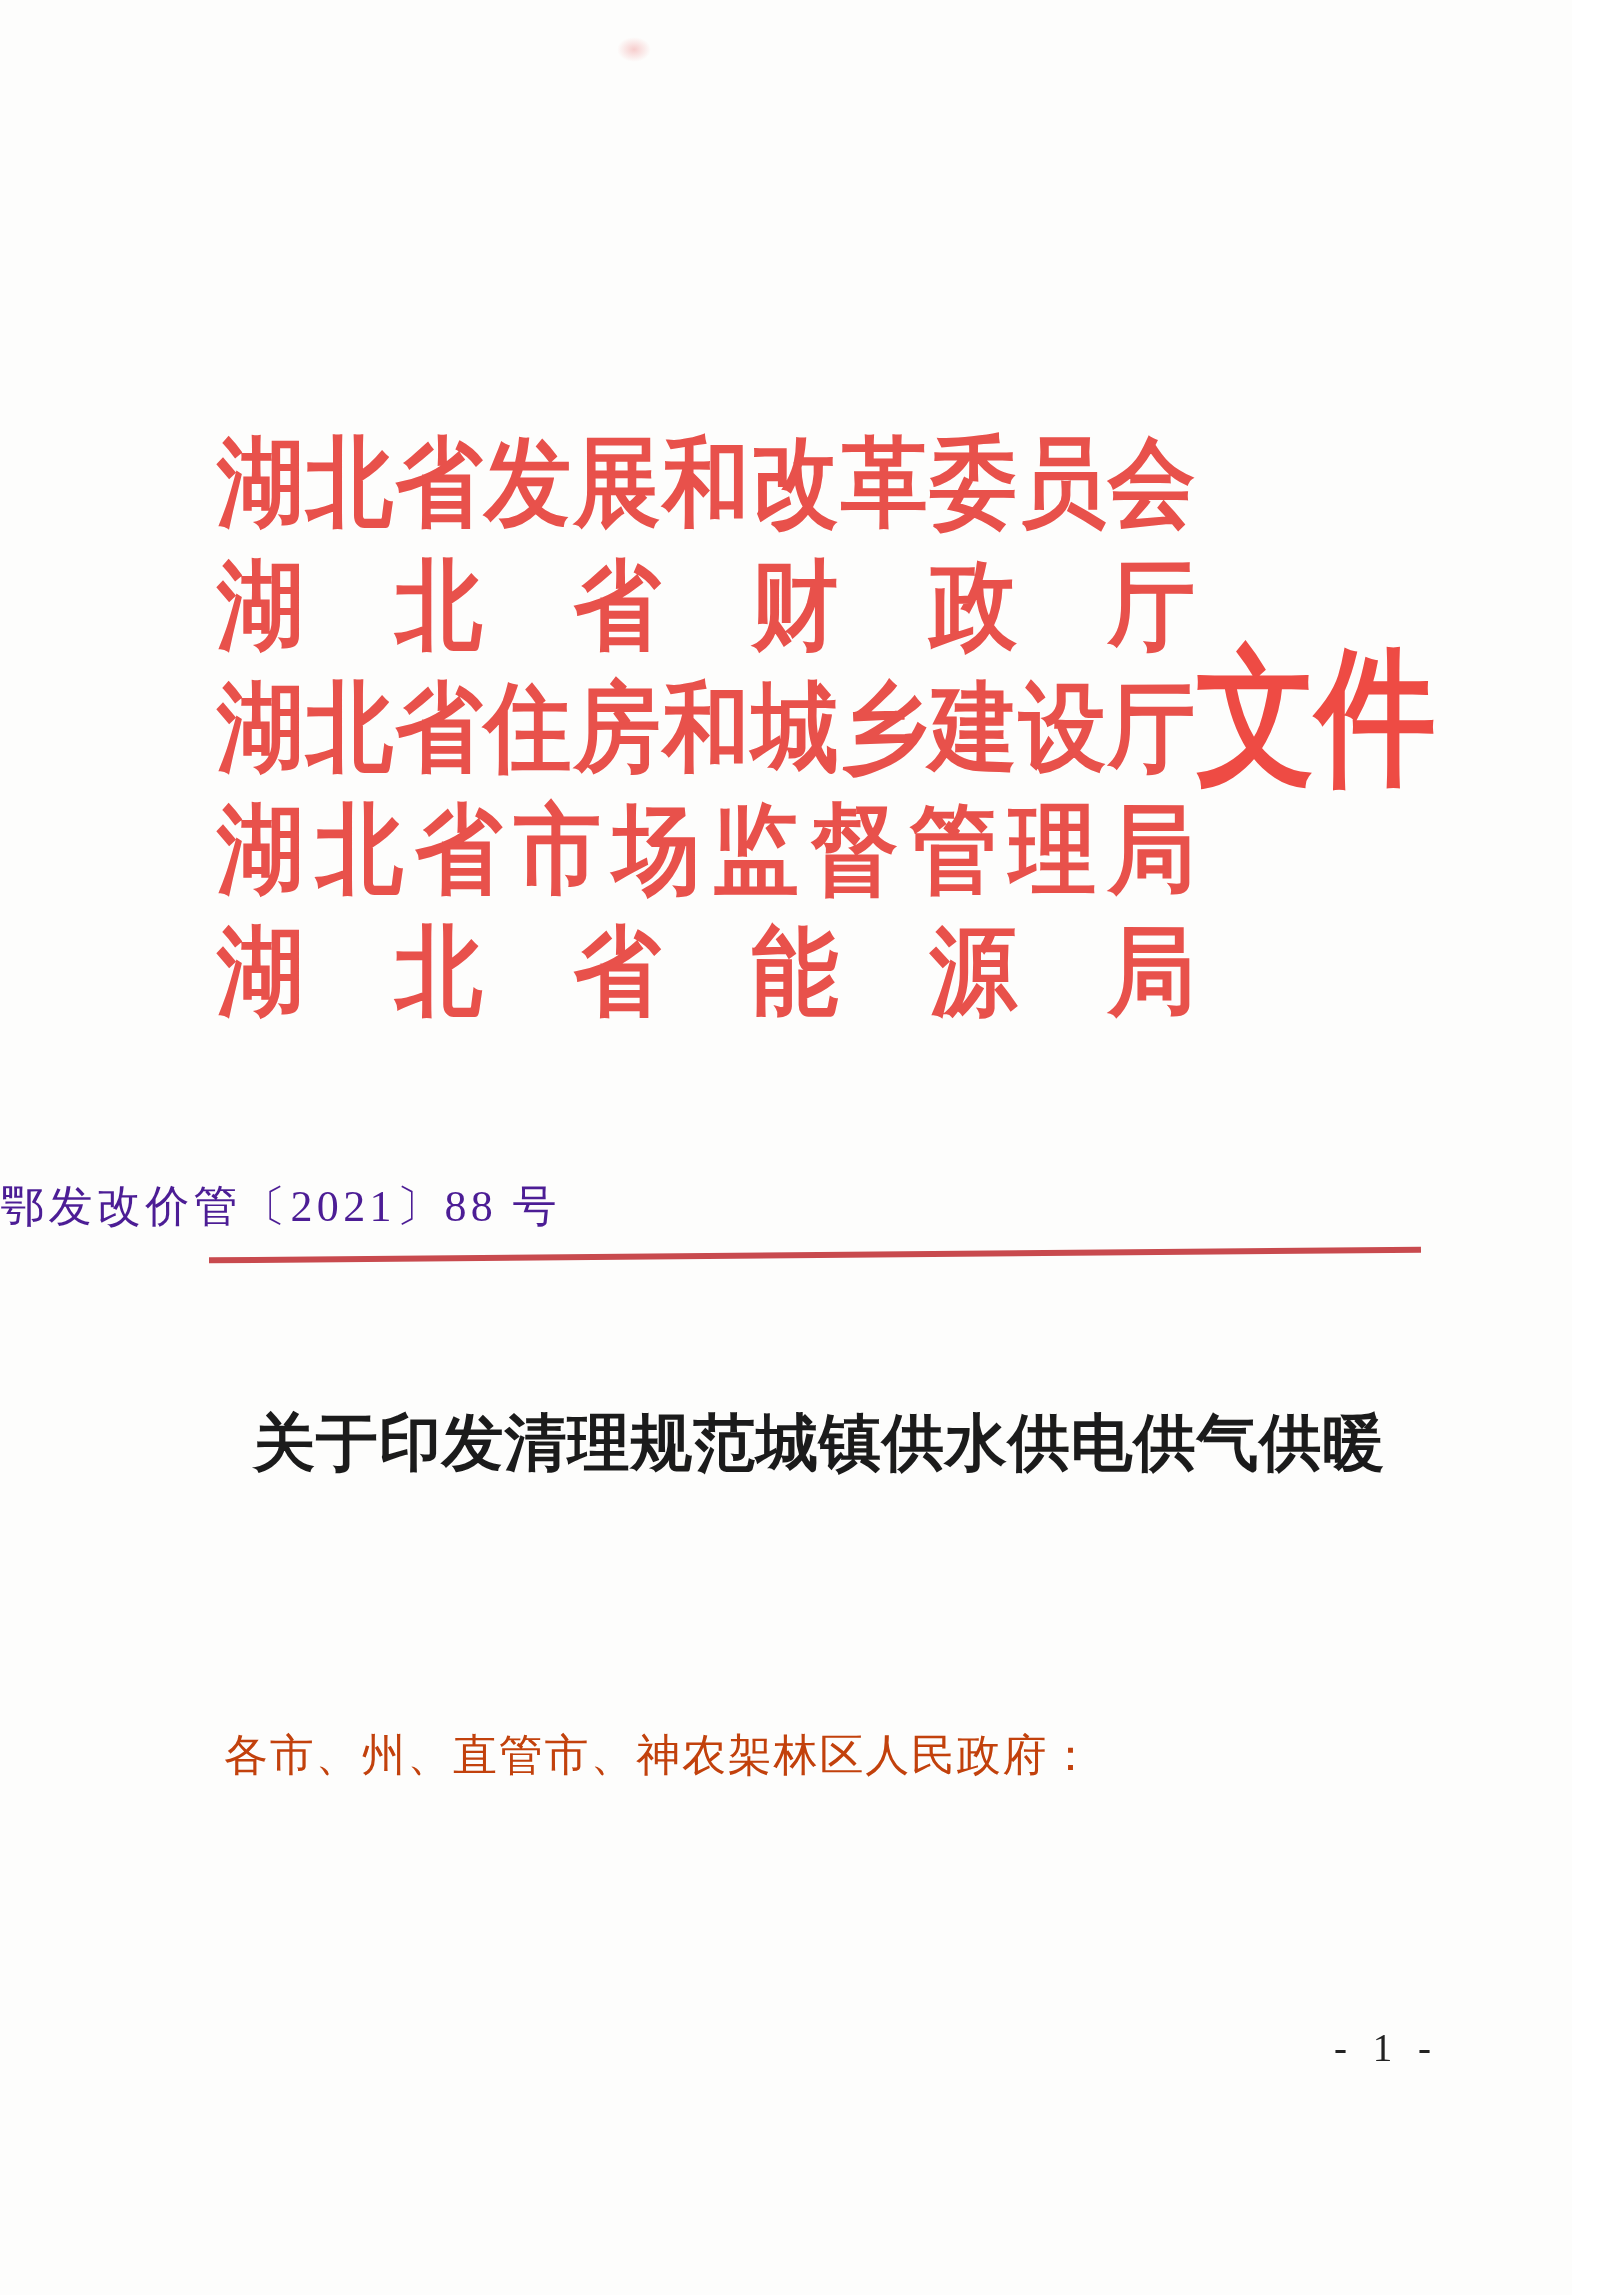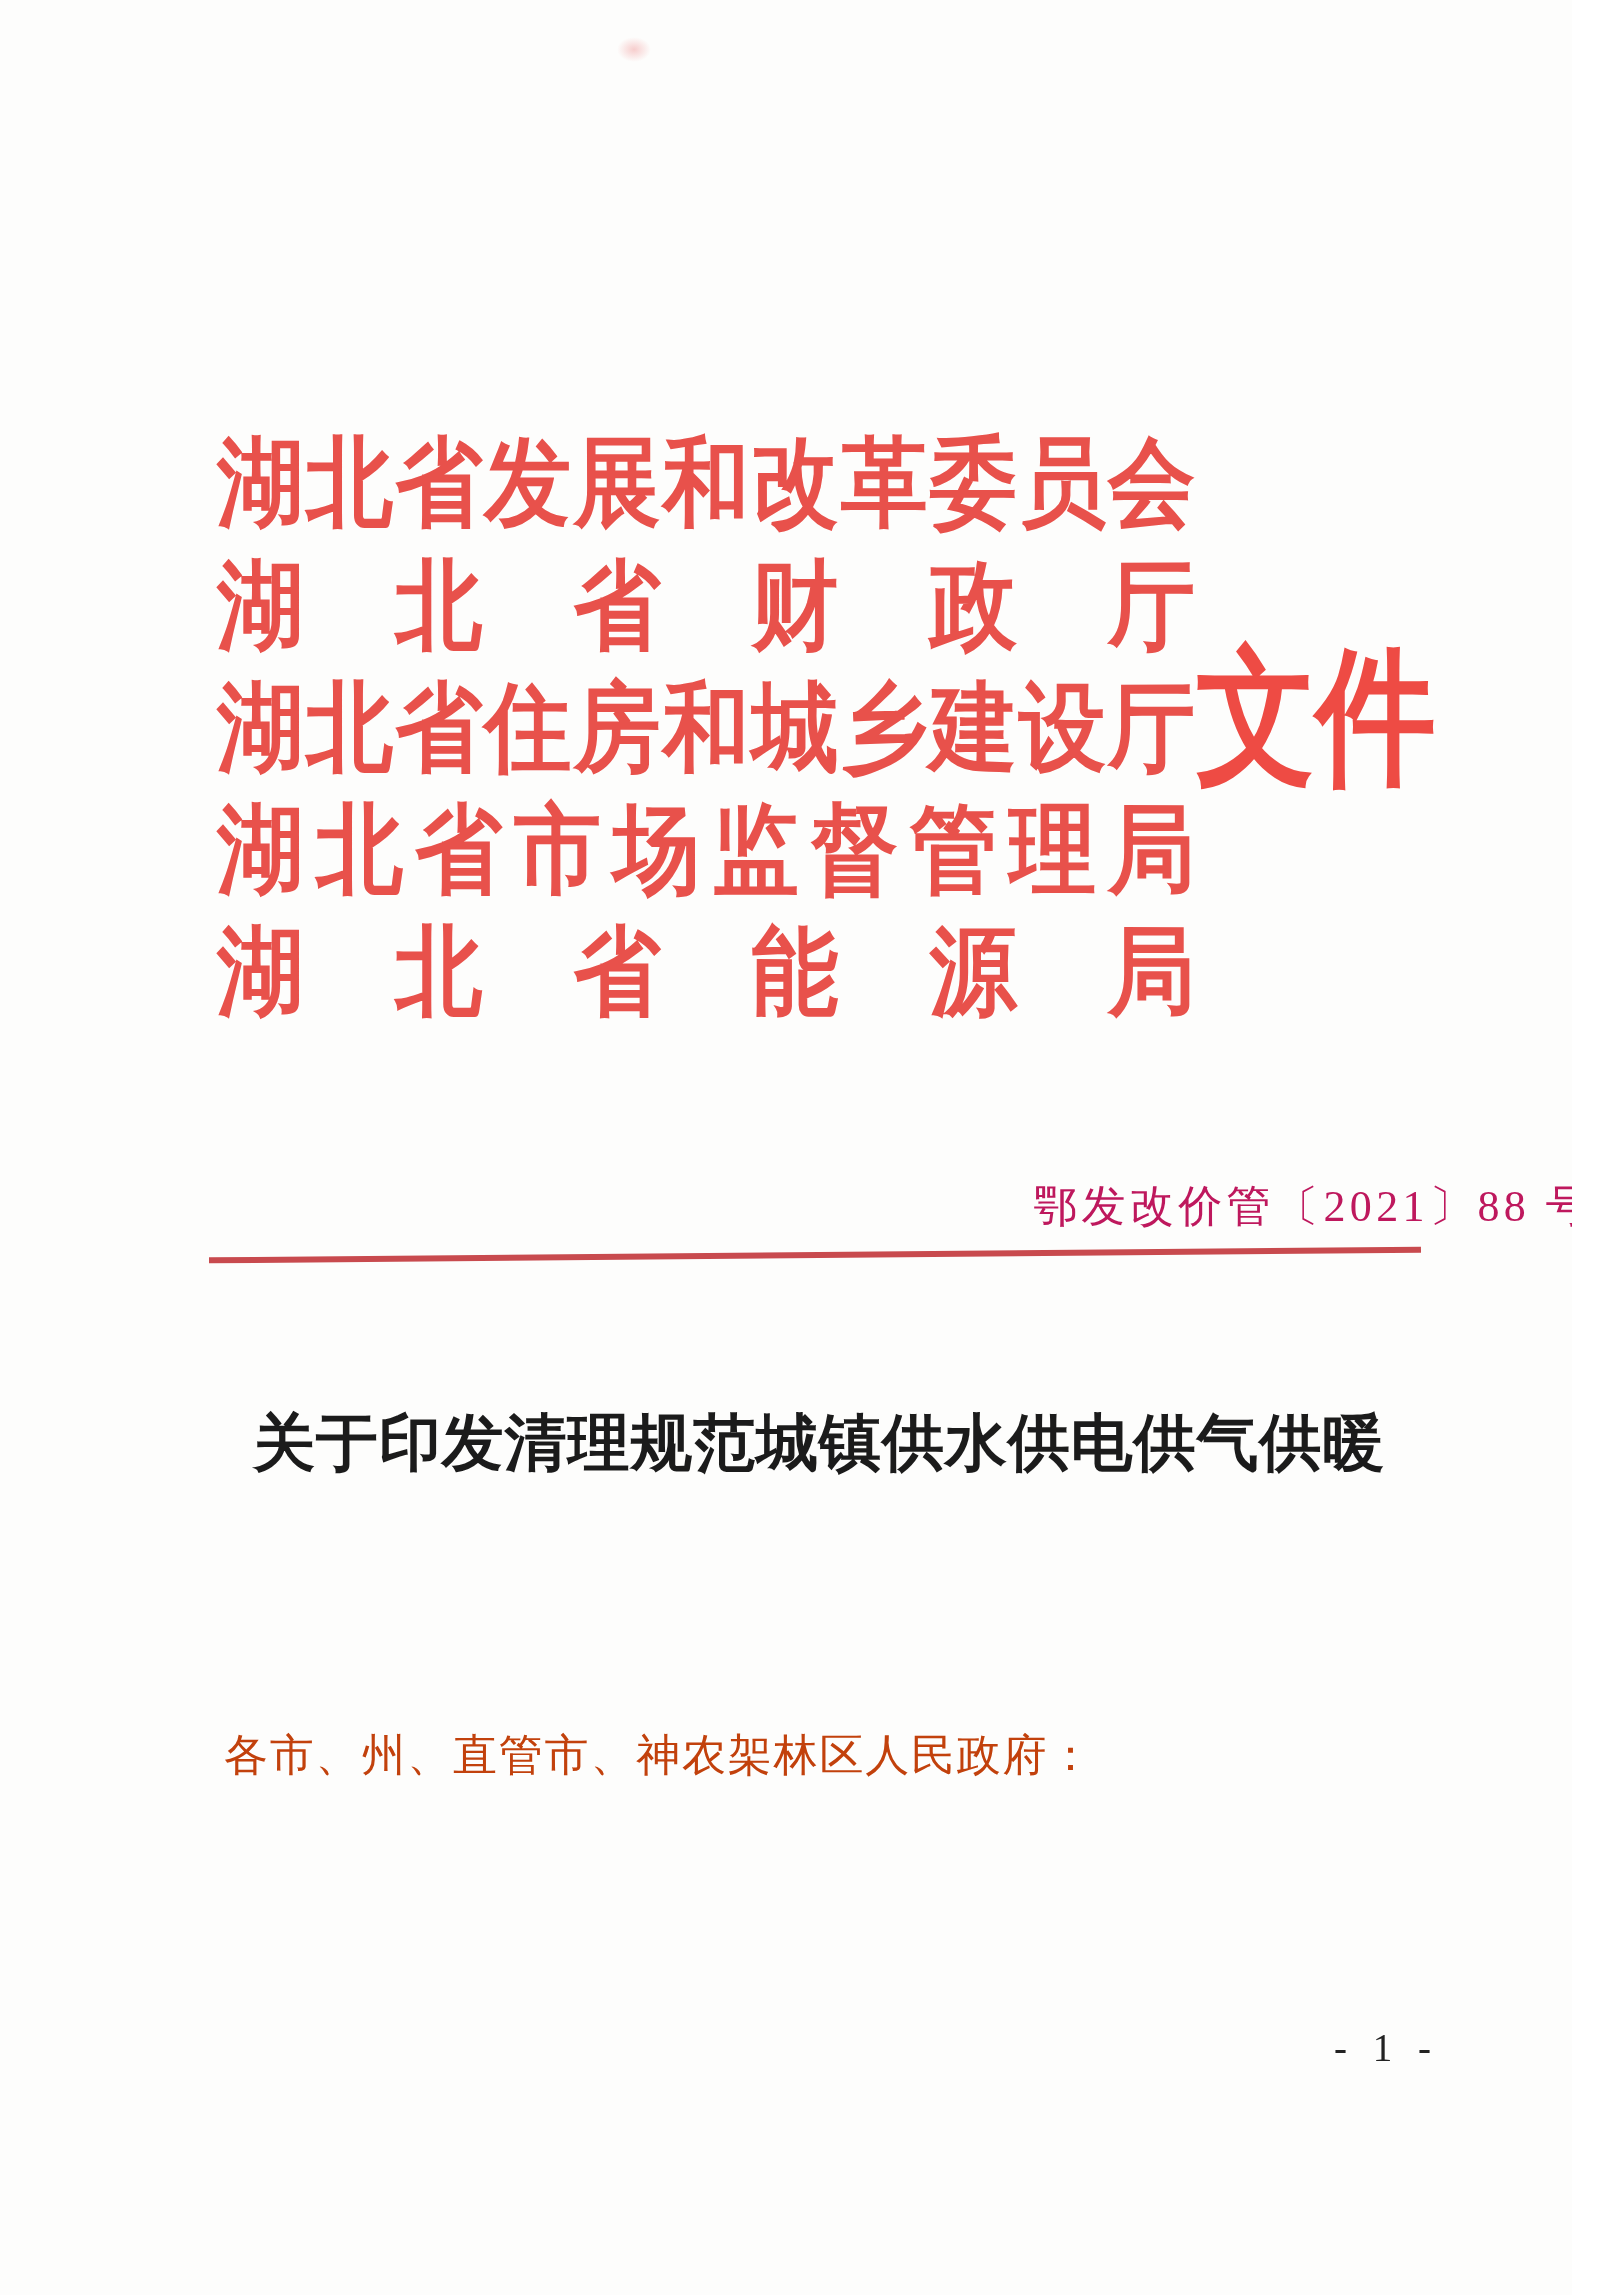--- a/index.html
+++ b/index.html
@@ -23,21 +23,21 @@
   }
   .doc-label{
     position:absolute;left:1196px;top:643px;
     font-size:146px;line-height:149px;font-weight:bold;color:#ee4b44;
     white-space:nowrap;letter-spacing:0px;
     transform:scale(0.82,1.02);transform-origin:left top;
   }
   
   .doc-number{
     position:absolute;left:0;top:1178px;width:1594px;
-    text-align:right;font-size:44px;line-height:57px;color:#be185d;
+    text-align:left;font-size:44px;line-height:57px;color:#4c1d95;
     letter-spacing:4.4px;white-space:nowrap;
   }
   
   .red-line{
     position:absolute;left:209px;top:1252px;width:1212px;height:6.2px;
     background:#c84a4e;transform:rotate(-0.5deg);
   }
   
   .title-block{
     position:absolute;left:8px;top:1390px;width:1622px;

